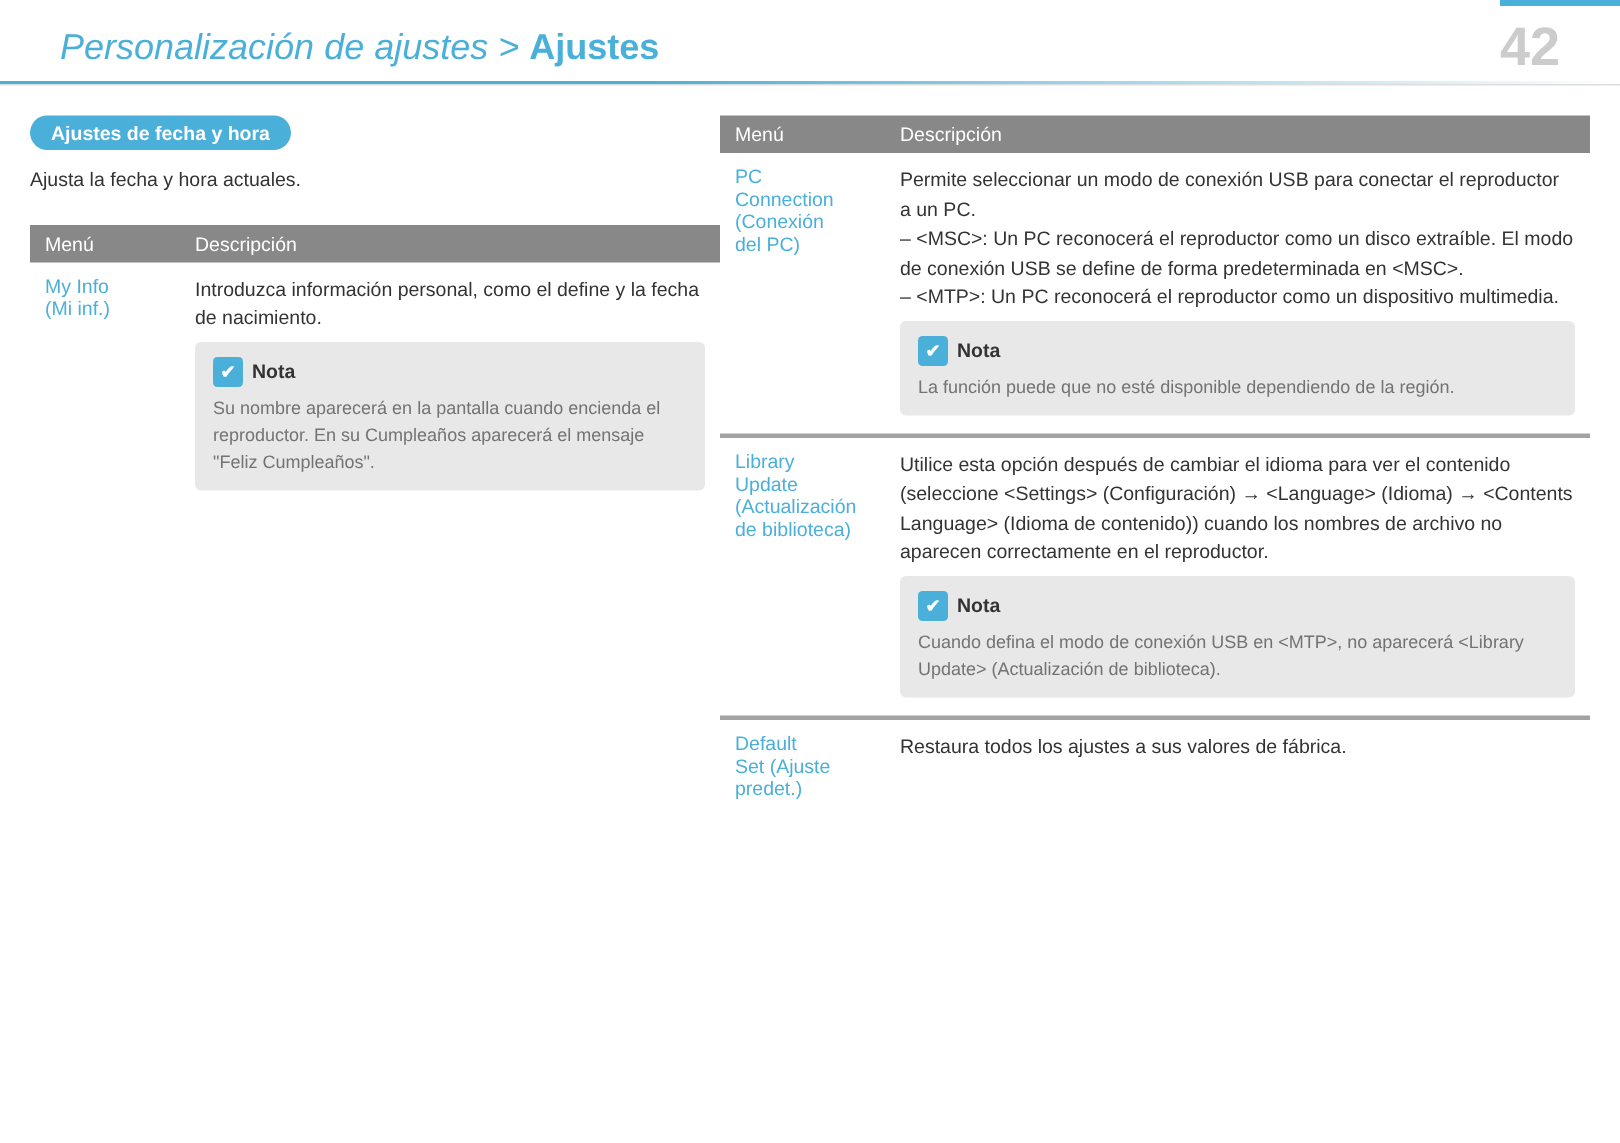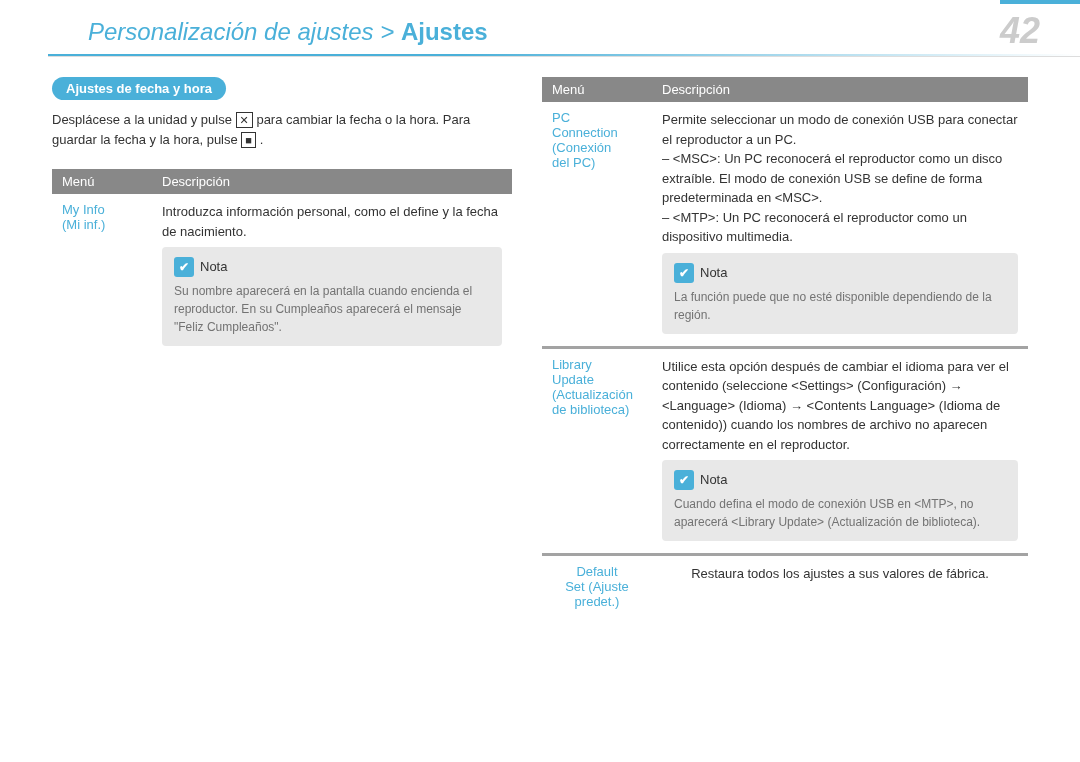--- a/index.html
+++ b/index.html
@@ -13,54 +13,51 @@
       overflow: hidden;
       position: relative;
     }
 
     
     .header {
       position: relative;
       padding: 18px 40px 10px 40px;
       border-bottom: 1px solid #ddd;
       margin-bottom: 20px;
-      margin-left: 48px;
     }
     .header-title {
       font-size: 24px;
       color: #4ab0d9;
       font-style: italic;
       font-weight: normal;
     }
     .page-number {
       position: absolute;
       top: 10px;
       right: 40px;
       font-size: 36px;
       color: #cccccc;
       font-weight: bold;
-      font-style: italic;
     }
     
     .header::after {
       content: '';
       display: block;
       position: absolute;
       bottom: 0;
       left: 0;
       width: 100%;
       height: 2px;
       background: linear-gradient(to right, #4ab0d9 40%, #ffffff 100%);
     }
 
     
     .main-content {
       display: flex;
-      padding: 0 52px;
-      gap: 30px;
+      padding: 0 20px;
     }
     .left-col {
       width: 460px;
       flex-shrink: 0;
     }
     .right-col {
       flex: 1;
     }
 
     
@@ -137,21 +134,21 @@
       background: #4ab0d9;
       border-radius: 3px;
       display: inline-flex;
       align-items: center;
       justify-content: center;
       color: white;
       font-size: 12px;
       font-weight: bold;
     }
     .nota-title {
-      font-weight: normal;
+      font-weight: bold;
       font-size: 13px;
       color: #333;
     }
     .nota-text {
       font-size: 12px;
       color: #737373;
       line-height: 1.5;
     }
 
     
@@ -168,21 +165,20 @@
       font-weight: normal;
     }
     .right-table td {
       padding: 8px 10px;
       vertical-align: top;
       font-size: 13px;
       border-bottom: 3px solid #a3a3a3;
     }
     .right-table tr:last-child td {
       border-bottom: none;
-      text-align: center;
     }
 
     
     .corner-decoration {
       position: absolute;
       top: 0;
       right: 0;
       width: 80px;
       height: 4px;
       background: #4ab0d9;
@@ -203,27 +199,21 @@
   </span>
   <span class="page-number">42</span>
 </div>
 
 <div class="main-content">
 
   <div class="left-col">
 
     <div>
       <div class="section-header">Ajustes de fecha y hora</div>
-      <p class="desc-text">
-        <span>Desplácese a la unidad y pulse </span>
-        <span style="border:1px solid #333; padding:1px 3px; font-size:11px;">✕</span>
-        <span> para cambiar la fecha o la hora. Para guardar la fecha y la hora, pulse </span>
-        <span style="border:1px solid #333; padding:1px 3px; font-size:11px;">■</span>
-        <span>.</span>
-      </p>
+      <p class="desc-text">Ajusta la fecha y hora actuales.</p>
     </div>
 
     <div class="sistema-section">
 
       <table class="menu-table">
         <thead>
           <tr>
             <th>Menú</th>
             <th>Descripción</th>
           </tr>

